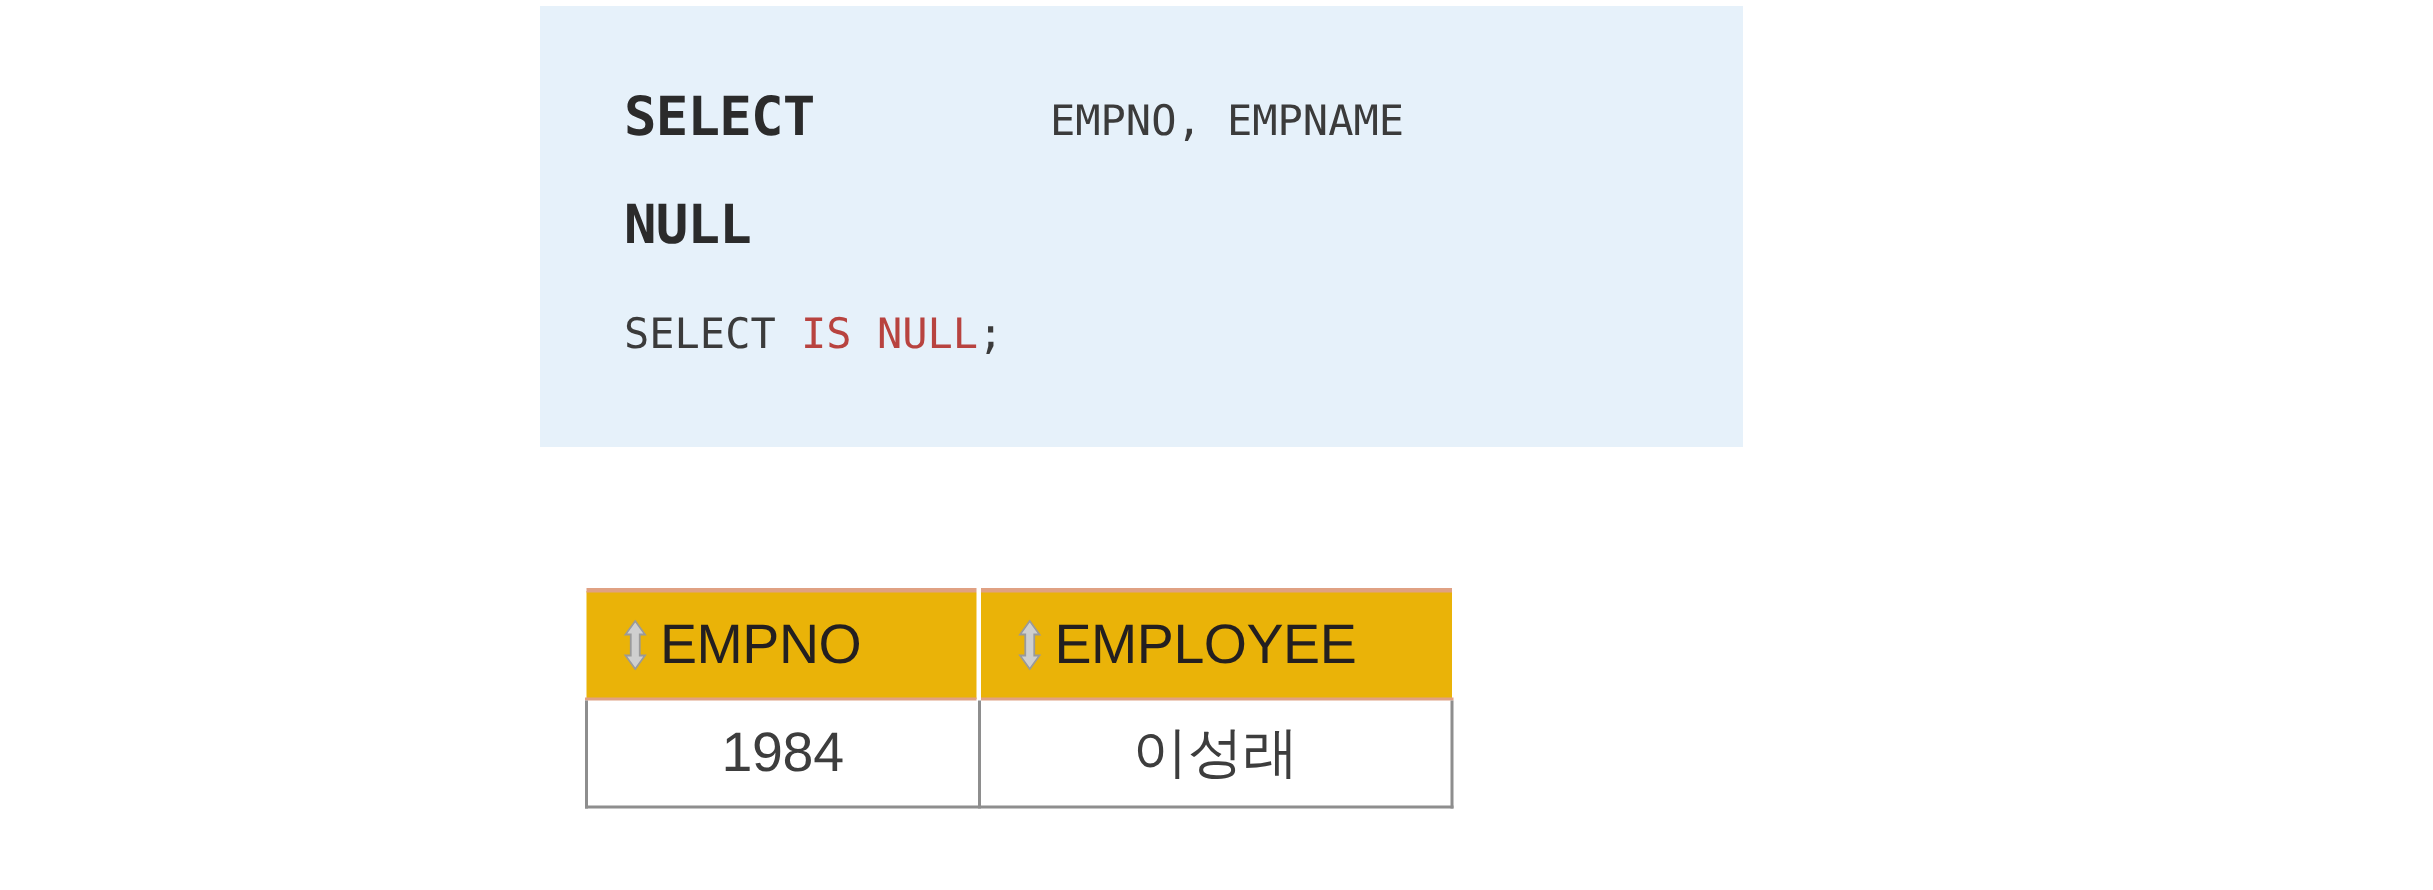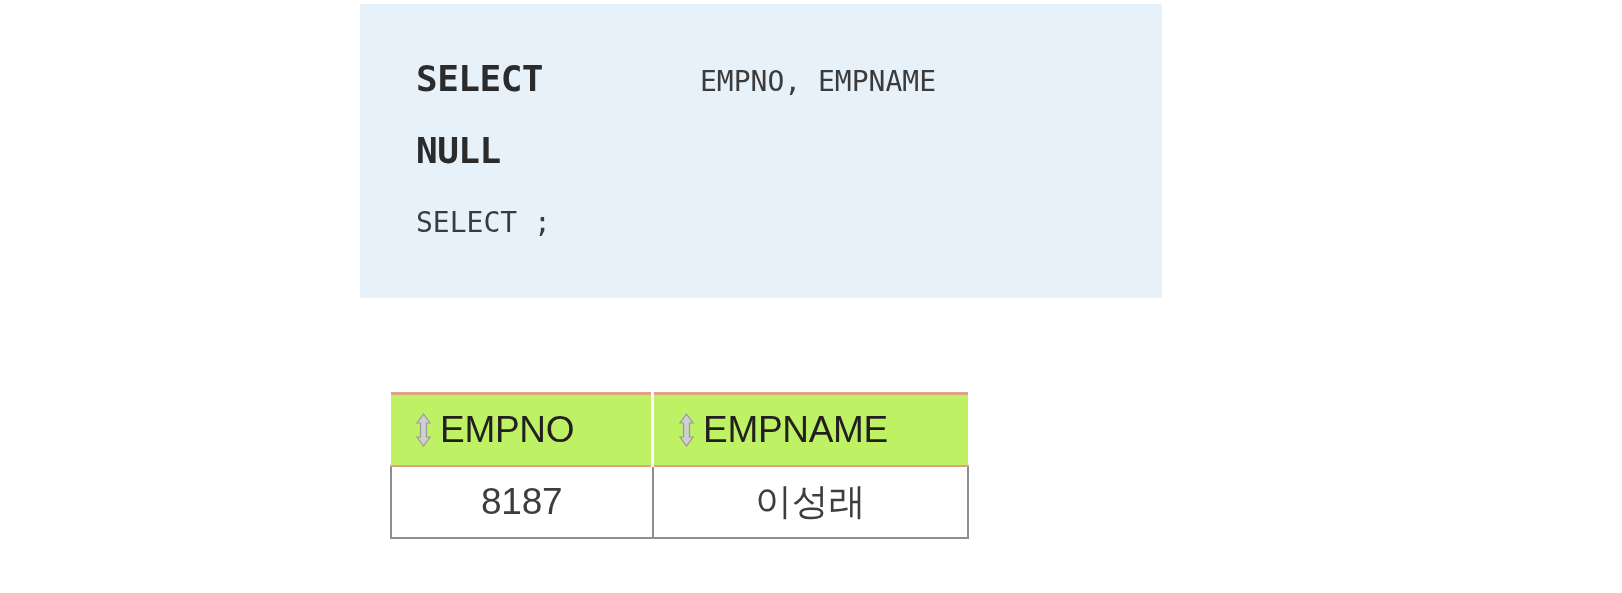--- a/index.html
+++ b/index.html
@@ -72,21 +72,21 @@
     width: 574px;
     border-collapse: collapse;
     table-layout: fixed;
   }
   #result-grid th,
   #result-grid td {
     padding: 0;
     margin: 0;
   }
   .grid-head-cell {
-    background: #bef264;
+    background: #eab308;
     border-top: 3px solid #e0a183;
     border-bottom: 2px solid #e0a183;
     border-right: 3px solid #ffffff;
     height: 70px;
     vertical-align: middle;
     text-align: left;
     font-weight: normal;
   }
   .grid-head-cell:last-child {
     border-right: none;
@@ -135,20 +135,21 @@
       <span class="sql-kw">SELECT</span>
       <span class="sql-operand">EMPNO, EMPNAME</span>
     </div>
 
     <div class="sql-line">
       <span class="sql-kw">NULL</span>
     </div>
 
     <div class="sql-line">
       <span class="sql-operand">SELECT </span>
+        <span class="sql-operand sql-null">IS NULL</span>
         <span class="sql-operand sql-semi">;</span>
     </div>
 
   </div>
 </div>
 
 <table id="result-grid">
   <thead>
     <tr>
       <th class="grid-head-cell col-empno">
@@ -157,24 +158,24 @@
             <polygon points="8.5,1 15,10 11.5,10 11.5,24 15,24 8.5,33 2,24 5.5,24 5.5,10 2,10" fill="#cfcfcf" stroke="#9a9a9a" stroke-width="1.2"></polygon>
           </svg>
           <span class="head-label">EMPNO</span>
         </div>
       </th>
       <th class="grid-head-cell col-empname">
         <div class="head-inner">
           <svg class="sort-icon" viewBox="0 0 17 34">
             <polygon points="8.5,1 15,10 11.5,10 11.5,24 15,24 8.5,33 2,24 5.5,24 5.5,10 2,10" fill="#cfcfcf" stroke="#9a9a9a" stroke-width="1.2"></polygon>
           </svg>
-          <span class="head-label">EMPNAME</span>
+          <span class="head-label">EMPLOYEE</span>
         </div>
       </th>
     </tr>
   </thead>
   <tbody>
     <tr>
-      <td class="grid-body-cell col-empno">8187</td>
+      <td class="grid-body-cell col-empno">1984</td>
       <td class="grid-body-cell col-empname">이성래</td>
     </tr>
   </tbody>
 </table>
 
 </body></html>

